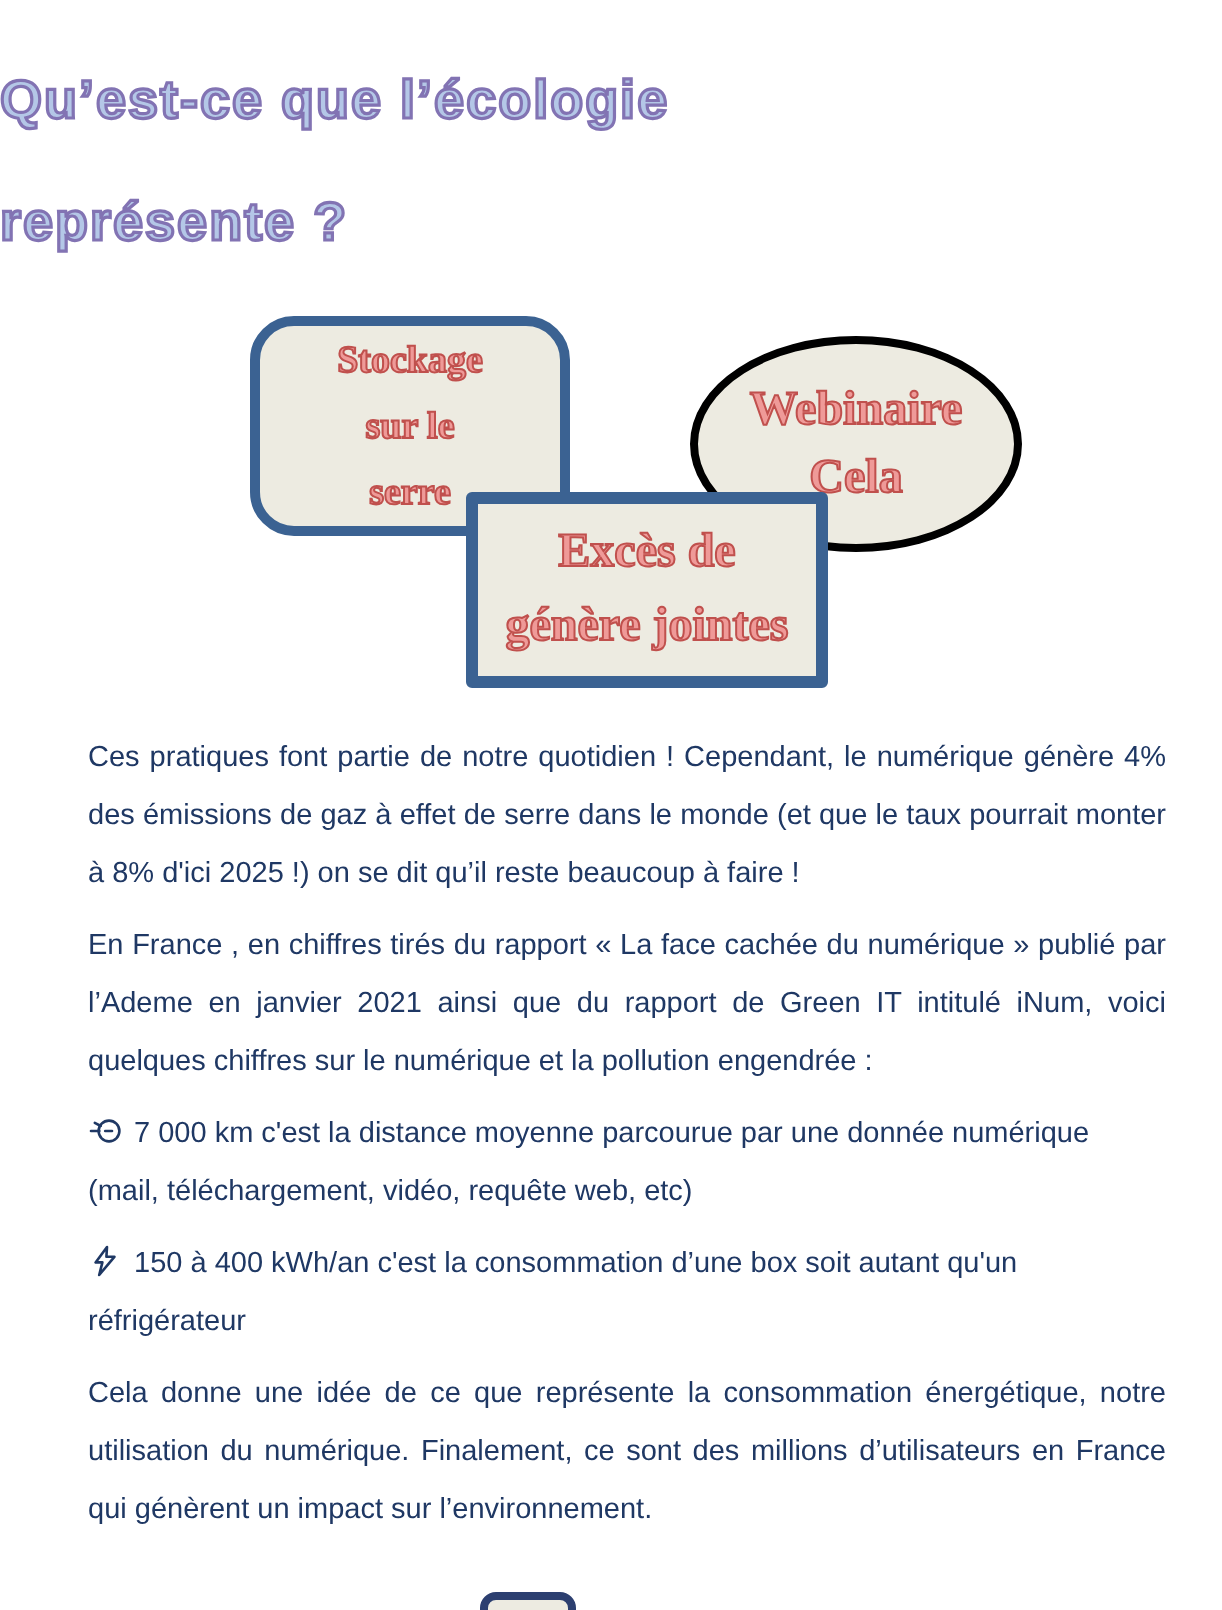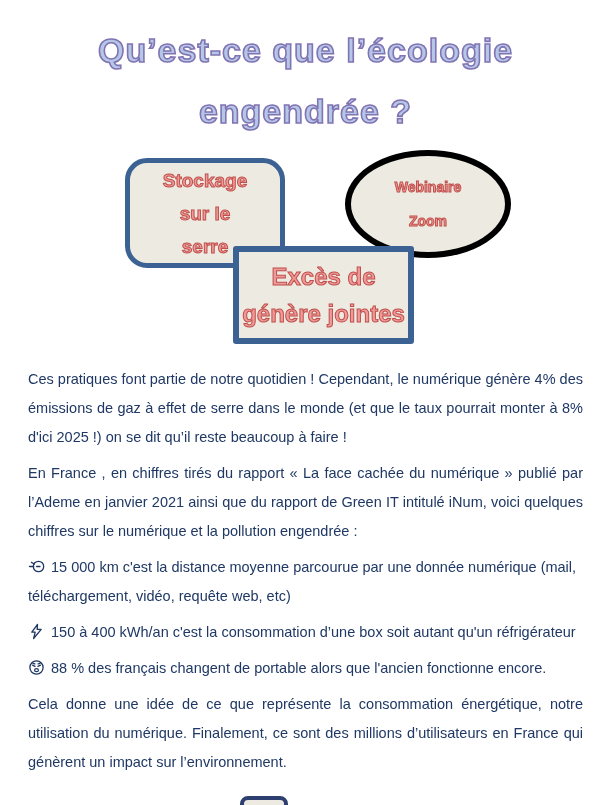--- a/index.html
+++ b/index.html
@@ -6,52 +6,51 @@
   body{
     width:611px;height:805px;
     background:#ffffff;
     position:relative;
     overflow:hidden;
     font-family:"Liberation Sans", sans-serif;
   }
   
   .doc-title{
     position:absolute;top:20px;left:0;width:611px;
-    text-align:center;
     font-family:"Liberation Sans", sans-serif;
     font-weight:bold;
-    font-size:34px;
+    font-size:27px;
     line-height:61px;
     letter-spacing:1px;
     color:#b4c7e7;
     -webkit-text-stroke:1.6px #8273b3;
     text-shadow:0 0 0.5px #8273b3;
   }
   
-  .shapes{position:absolute;top:0;left:0;width:611px;height:697px;pointer-events:none;}
+  .shapes{position:absolute;top:0;left:0;width:611px;height:697px;pointer-events:none;font-family:Liberation Serif, serif;}
   .shape{
     position:absolute;
     background:#edebe1;
     box-sizing:border-box;
     display:flex;flex-direction:column;align-items:center;justify-content:center;
     text-align:center;
     font-weight:bold;
     color:#ef9a98;
     -webkit-text-stroke:1px #c0504d;
   }
   .shape-roundrect{
     left:125px;top:158px;width:160px;height:110px;
     border:5px solid #3b6292;border-radius:22px;
     font-size:19px;line-height:33px;
     z-index:1;
   }
   .shape-ellipse{
-    left:345px;top:150px;width:166px;height:108px;
-    border:6px solid #000000;border-radius:50%;
-    font-size:14px;line-height:34px;
+    left:345px;top:168px;width:166px;height:108px;
+    border:4px solid #000000;border-radius:50%;
+    font-size:24px;line-height:34px;
     z-index:1;
   }
   .shape-rect{
     left:233px;top:246px;width:181px;height:98px;
     border:6px solid #3b6292;border-radius:3px;
     font-size:24px;line-height:37px;
     z-index:2;
   }
   .shape-bottom-partial{
     position:absolute;left:240px;top:796px;width:48px;height:18px;
@@ -59,72 +58,66 @@
     border:4px solid #2c3f70;border-radius:8px;
     box-sizing:border-box;
   }
   
   .body-text{
     position:absolute;top:365px;left:28px;width:555px;
     color:#1f3864;
     font-size:14.5px;
     line-height:29px;
   }
-  .body-text p{margin:0 0 7px 0;}
+  .body-text p{margin:0 0 7px 16px;}
   .para{text-align:justify;text-align-last:left;}
   .bullet{text-align:left;}
   .bullet .icon{
     display:inline-block;width:17px;height:17px;
     vertical-align:-3px;margin-right:6px;
   }
   .bullet .icon svg{display:block;width:17px;height:17px;
     stroke:#1f3864;fill:none;stroke-width:1.3;stroke-linecap:round;stroke-linejoin:round;}
 </style>
 </head>
 <body>
 
 <div class="doc-title">
   <div>Qu’est-ce que l’écologie</div>
-  <div>engendrée ?</div>
+  <div>représente ?</div>
 </div>
 
 <div class="shapes">
   <div class="shape shape-roundrect">
     <div>Stockage</div>
     <div>sur le</div>
     <div>serre</div>
   </div>
   <div class="shape shape-ellipse">
     <div>Webinaire</div>
-    <div>Zoom</div>
+    <div>Cela</div>
   </div>
   <div class="shape shape-rect">
     <div>Excès de</div>
     <div>génère jointes</div>
   </div>
 </div>
 
 <div class="body-text">
   <p class="para">Ces pratiques font partie de notre quotidien ! Cependant, le numérique génère 4% des émissions de gaz à effet de serre dans le monde (et que le taux pourrait monter à 8% d'ici 2025 !) on se dit qu’il reste beaucoup à faire !</p>
   <p class="para">En France , en chiffres tirés du rapport « La face cachée du numérique » publié par l’Ademe en janvier 2021 ainsi que du rapport de Green IT intitulé iNum, voici quelques chiffres sur le numérique et la pollution engendrée :</p>
 
   <p class="bullet"><span class="icon"><svg viewBox="0 0 17 17">
           <circle cx="10.5" cy="8.5" r="5.2"></circle>
           <path d="M1.5 8.5 h4.2"></path>
           <path d="M3.4 4.4 l3 1.6"></path>
           <path d="M8.6 8.5 h3.4"></path>
-        </svg></span><span>15 000 km c'est la distance moyenne parcourue par une donnée numérique (mail, téléchargement, vidéo, requête web, etc)</span></p>
+        </svg></span><span>7 000 km c'est la distance moyenne parcourue par une donnée numérique (mail, téléchargement, vidéo, requête web, etc)</span></p>
 
   <p class="bullet"><span class="icon"><svg viewBox="0 0 17 17">
           <path d="M9.5 1.5 L3.8 9.2 H7.2 L5.6 15.5 L13.2 6.4 H9.2 Z"></path>
         </svg></span><span>150 à 400 kWh/an c'est la consommation d’une box soit autant qu'un réfrigérateur</span></p>
 
-  <p class="bullet"><span class="icon"><svg viewBox="0 0 17 17">
-          <circle cx="8.5" cy="8.5" r="6.6"></circle>
-          <path d="M4.6 6.2 l2.4 1.2 M12.4 6.2 l-2.4 1.2"></path>
-          <path d="M4.9 4.4 l2 0.4 M12.1 4.4 l-2 0.4"></path>
-          <ellipse cx="8.5" cy="11.2" rx="1.9" ry="1.5"></ellipse>
-        </svg></span><span>88 % des français changent de portable alors que l'ancien fonctionne encore.</span></p>
 
   <p class="para">Cela donne une idée de ce que représente la consommation énergétique, notre utilisation du numérique. Finalement, ce sont des millions d’utilisateurs en France qui génèrent un impact sur l’environnement.</p>
 </div>
 
 <div class="shape-bottom-partial"></div>
 
 </body></html>

